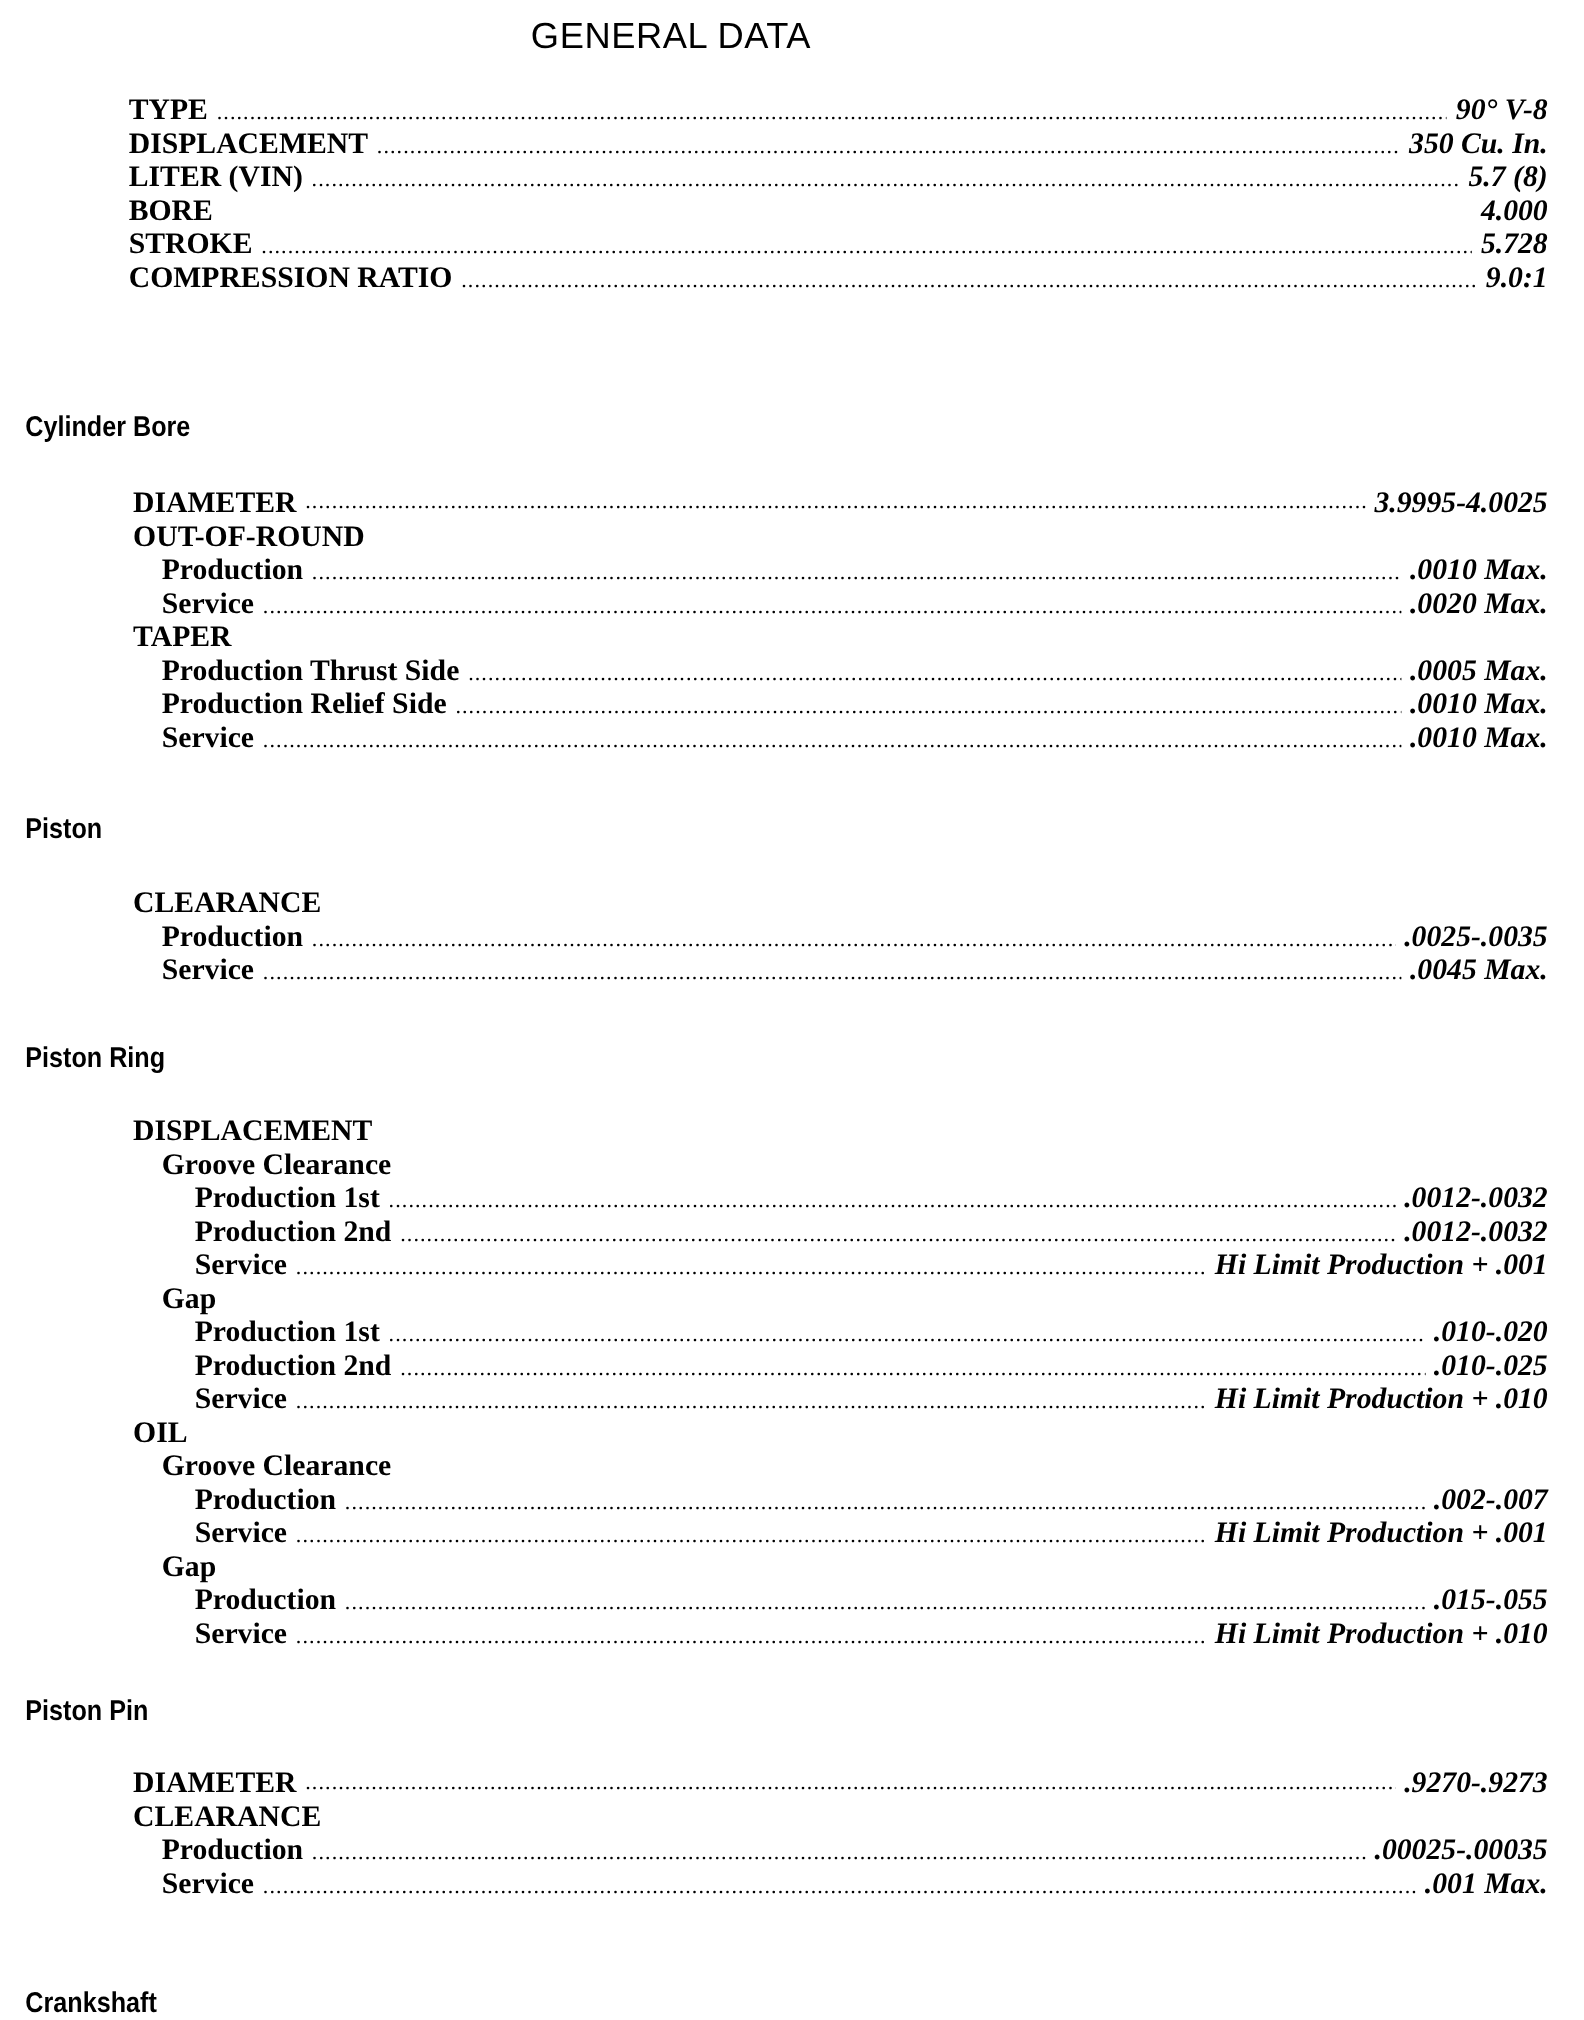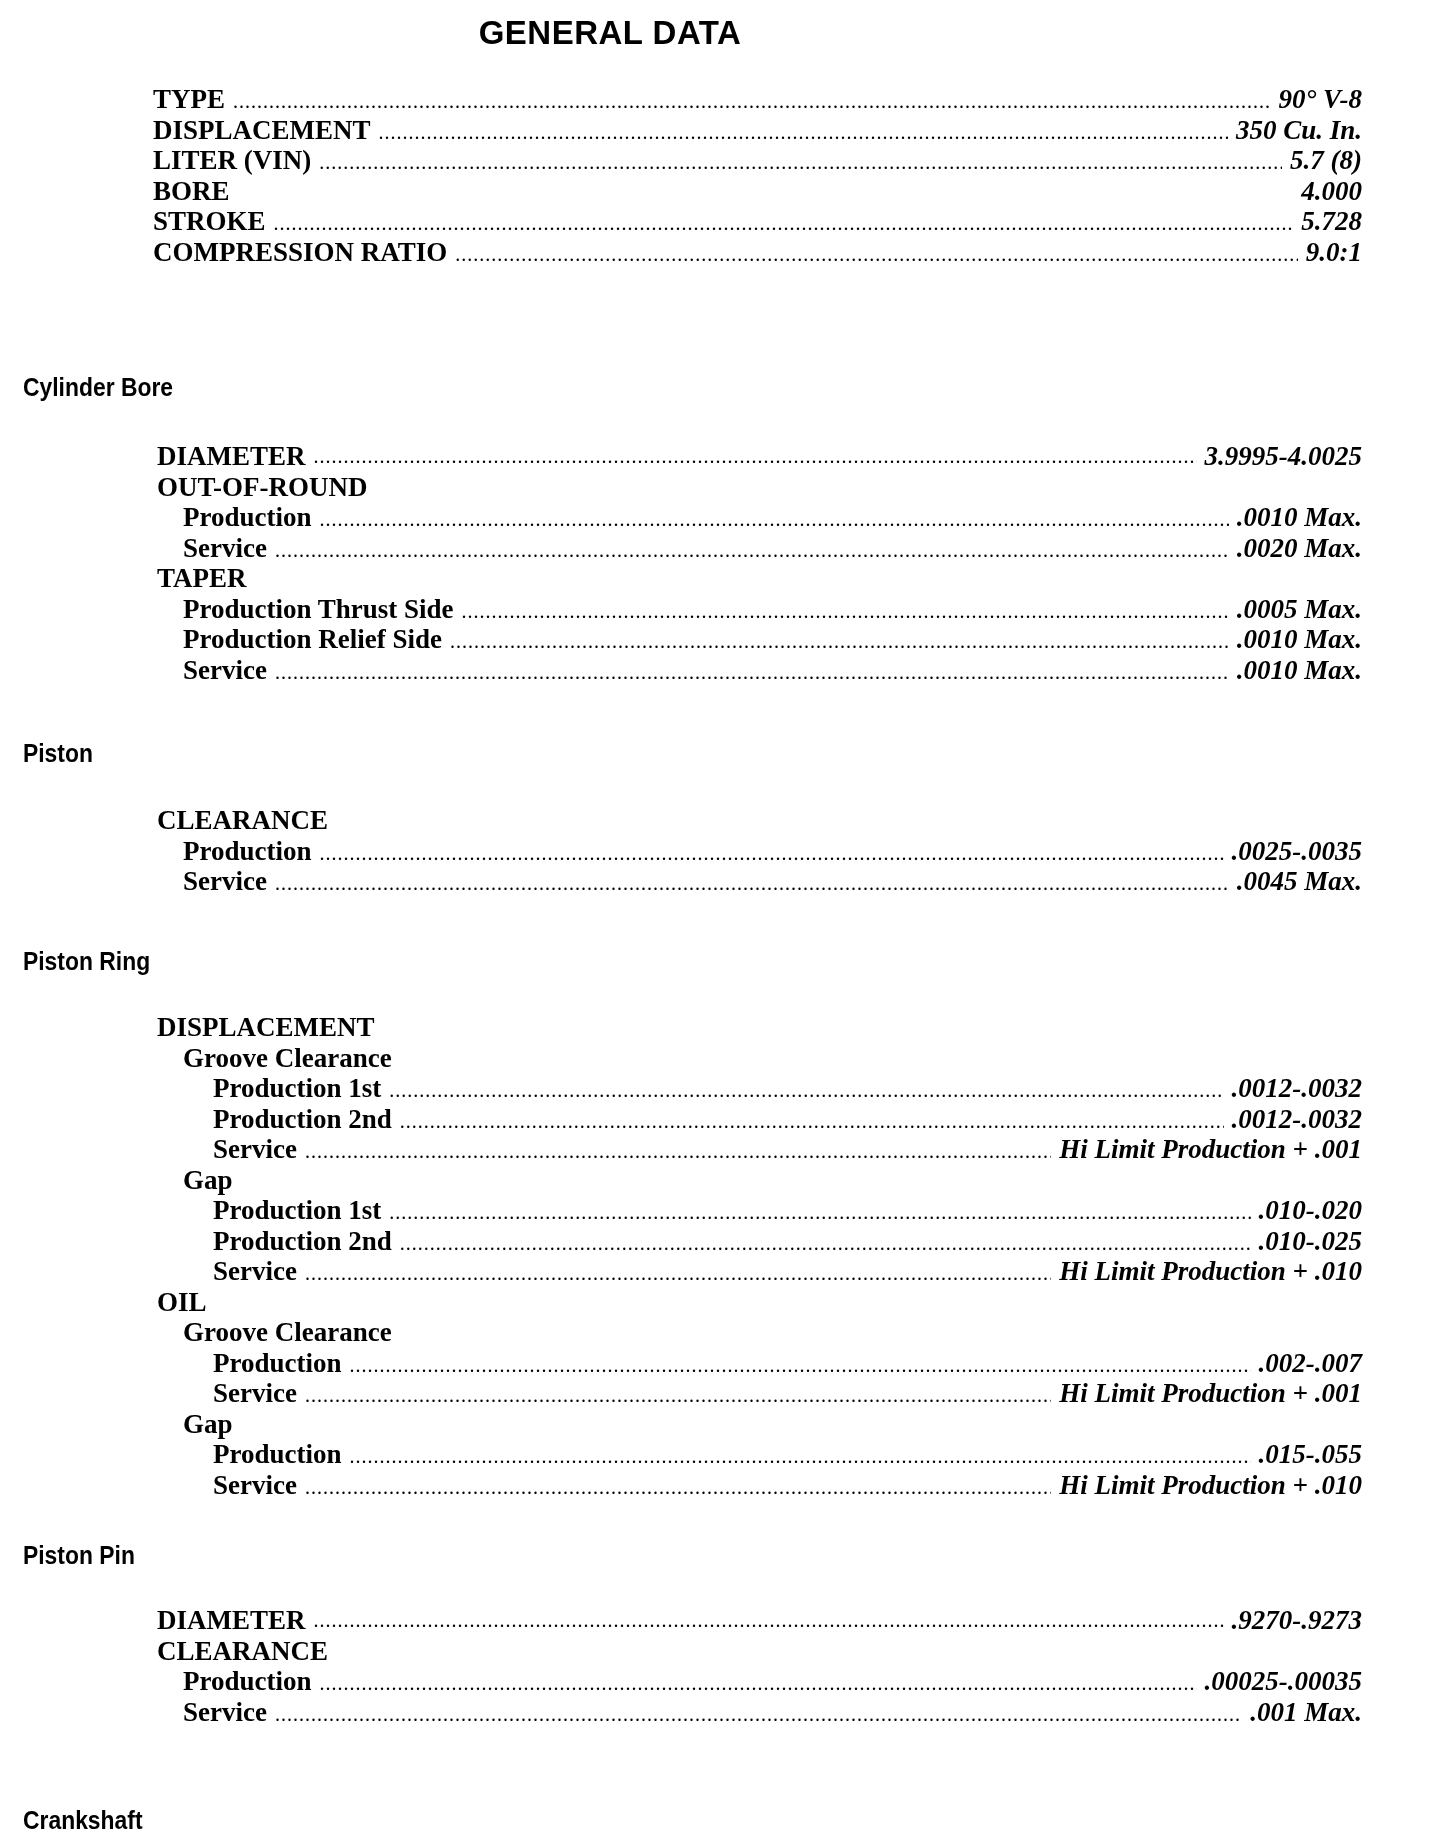--- a/index.html
+++ b/index.html
@@ -1,31 +1,31 @@
 <!DOCTYPE html>
 <html><head>
 <meta charset="utf-8">
 <style>
   html, body { margin: 0; padding: 0; background: #ffffff; }
   body { width: 1440px; height: 1836px; position: relative; overflow: hidden; color: #000; }
   .title {
     position: absolute; left: 0; top: 14px; width: 1220px; text-align: center;
-    font-family: "Liberation Sans", sans-serif; font-weight: bold; font-size: 33px;
+    font-family: "Liberation Sans", sans-serif; font-weight: normal; font-size: 33px;
     letter-spacing: 0.5px;
   }
   .heading {
     position: absolute; left: 23px;
     font-family: "Liberation Sans", sans-serif; font-weight: bold; font-size: 26px;
     transform: scaleX(0.88); transform-origin: left center;
   }
   .rows { position: absolute; left: 0; width: 1440px; }
   .row {
     position: relative; height: 30.5px; line-height: 30.5px;
     font-family: "Liberation Serif", serif; font-size: 27px; font-weight: bold;
-    display: flex; align-items: baseline; box-sizing: border-box; padding-right: 78px; margin-left: 36px;
+    display: flex; align-items: baseline; box-sizing: border-box; padding-right: 33px;
   }
   .row .label { white-space: nowrap; }
   .row .dots {
     flex: 1; overflow: hidden; white-space: nowrap; margin: 0 8px;
     font-weight: normal; font-size: 20px; letter-spacing: 1px; color: #000;
   }
   .row .dots::after { content: "...................................................................................................................................................................................................................................................................................................................."; }
   .row .dots.none::after { content: ""; }
   .row .value { white-space: nowrap; font-style: italic; }
   .lvl0 { padding-left: 117px; }

